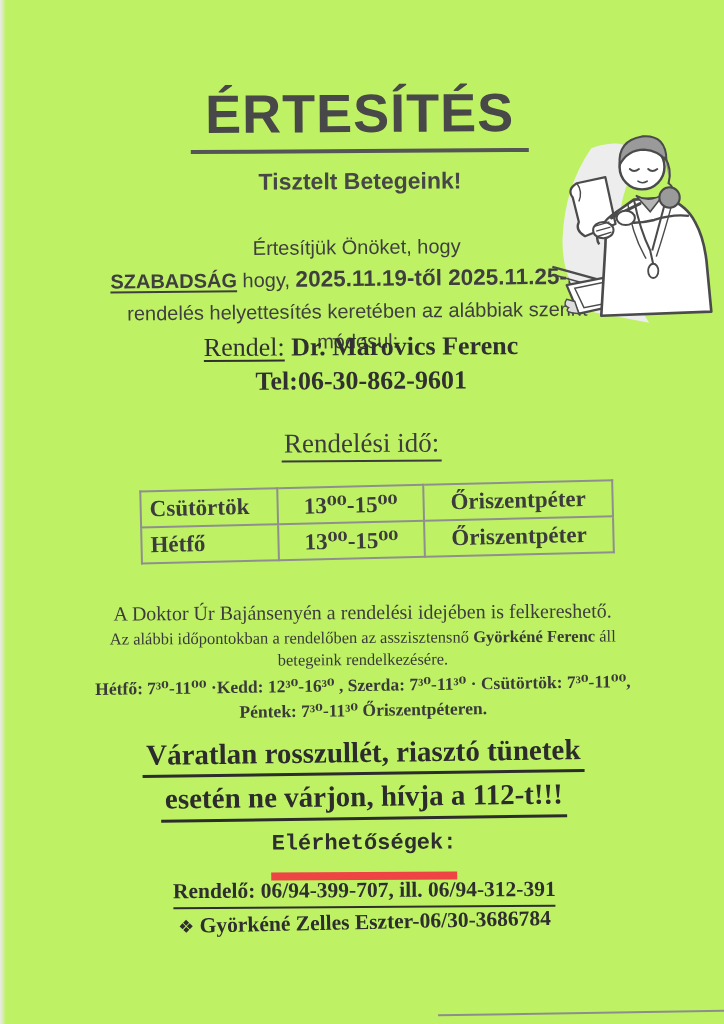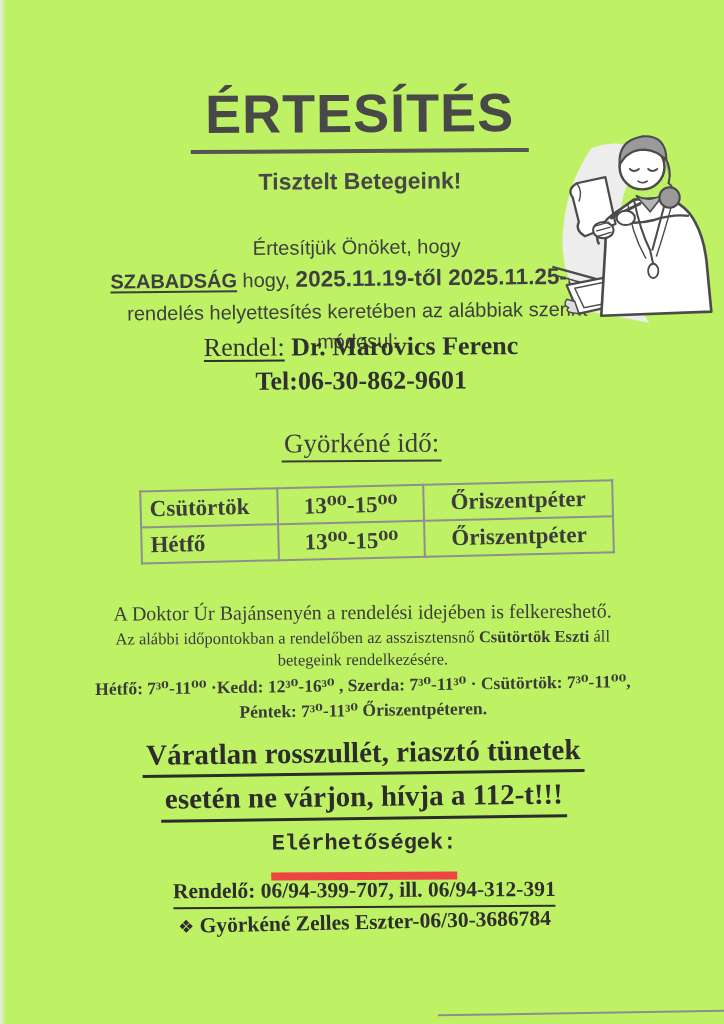--- a/index.html
+++ b/index.html
@@ -96,21 +96,21 @@
 
     <div class="substitute">
       <div>
         <span class="sub-label">Rendel:</span>
         <span class="bold">Dr. Márovics Ferenc</span>
       </div>
       <div class="bold">Tel:06-30-862-9601</div>
     </div>
 
     <div class="sched-heading">
-      <span>Györkéné idő:</span>
+      <span>Rendelési idő:</span>
     </div>
 
     <table class="sched">
       <tbody>
           <tr>
         <td class="col-day">Csütörtök</td>
         <td class="col-time c">13⁰⁰-15⁰⁰</td>
         <td class="col-loc c">Őriszentpéter</td>
       </tr>
       <tr>
@@ -118,21 +118,21 @@
         <td class="col-time c">13⁰⁰-15⁰⁰</td>
         <td class="col-loc c">Őriszentpéter</td>
       </tr>
     </tbody>
       </table>
 
     <p class="note">A Doktor Úr Bajánsenyén a rendelési idejében is felkereshető.</p>
 
     <div class="assistant">
       <div class="a1">
-        <span>Az alábbi időpontokban a rendelőben az asszisztensnő </span><b>Csütörtök Eszti</b><span> áll</span><br>
+        <span>Az alábbi időpontokban a rendelőben az asszisztensnő </span><b>Györkéné Ferenc</b><span> áll</span><br>
         <span>betegeink rendelkezésére.</span>
       </div>
       <div class="a2">
         <span>Hétfő: 7³⁰-11⁰⁰ ·Kedd: 12³⁰-16³⁰ , Szerda: 7³⁰-11³⁰ · Csütörtök: 7³⁰-11⁰⁰,</span><br>
         <span>Péntek: 7³⁰-11³⁰ Őriszentpéteren.</span>
       </div>
     </div>
 
     <div class="warning">
       <span class="wline">Váratlan rosszullét, riasztó tünetek</span><br>

